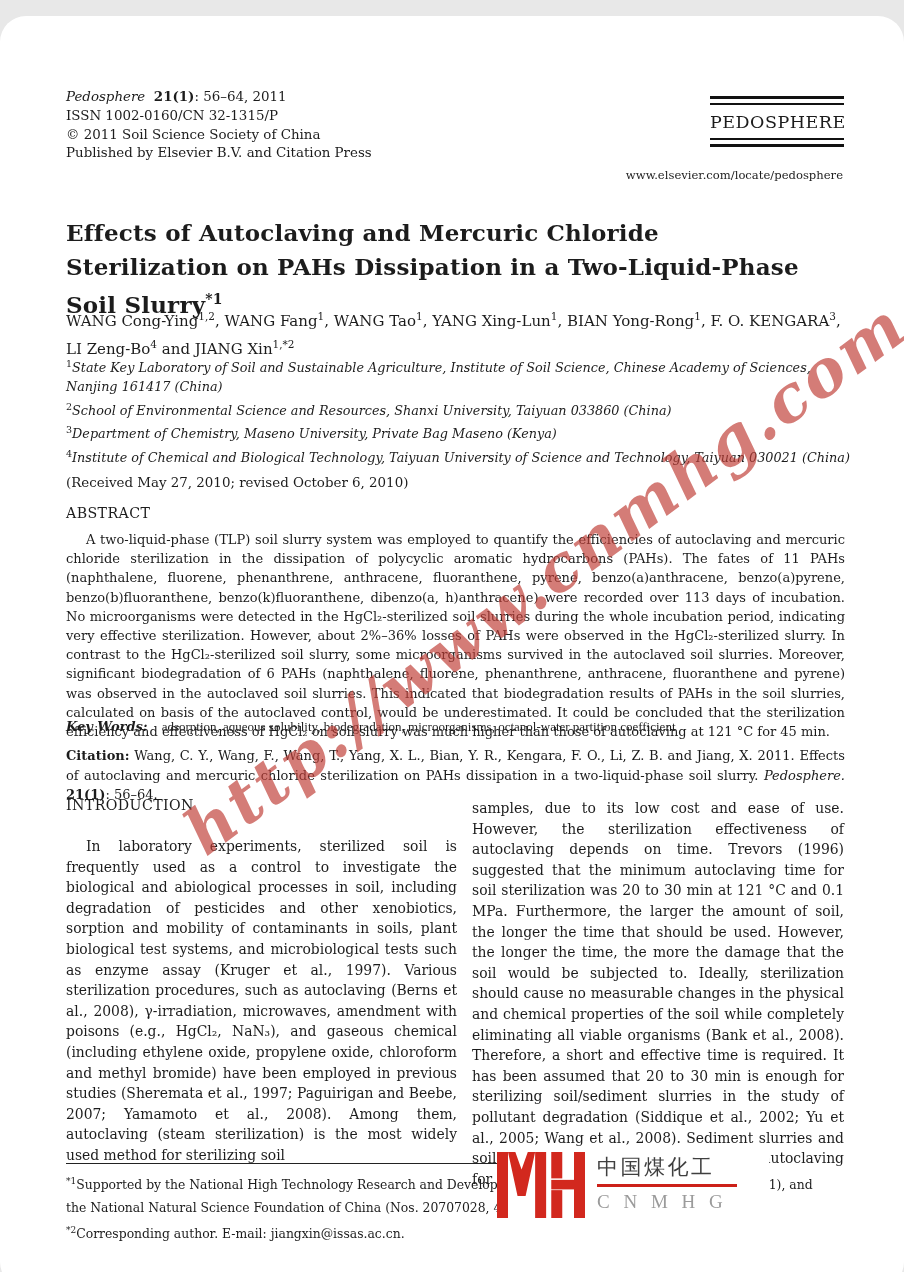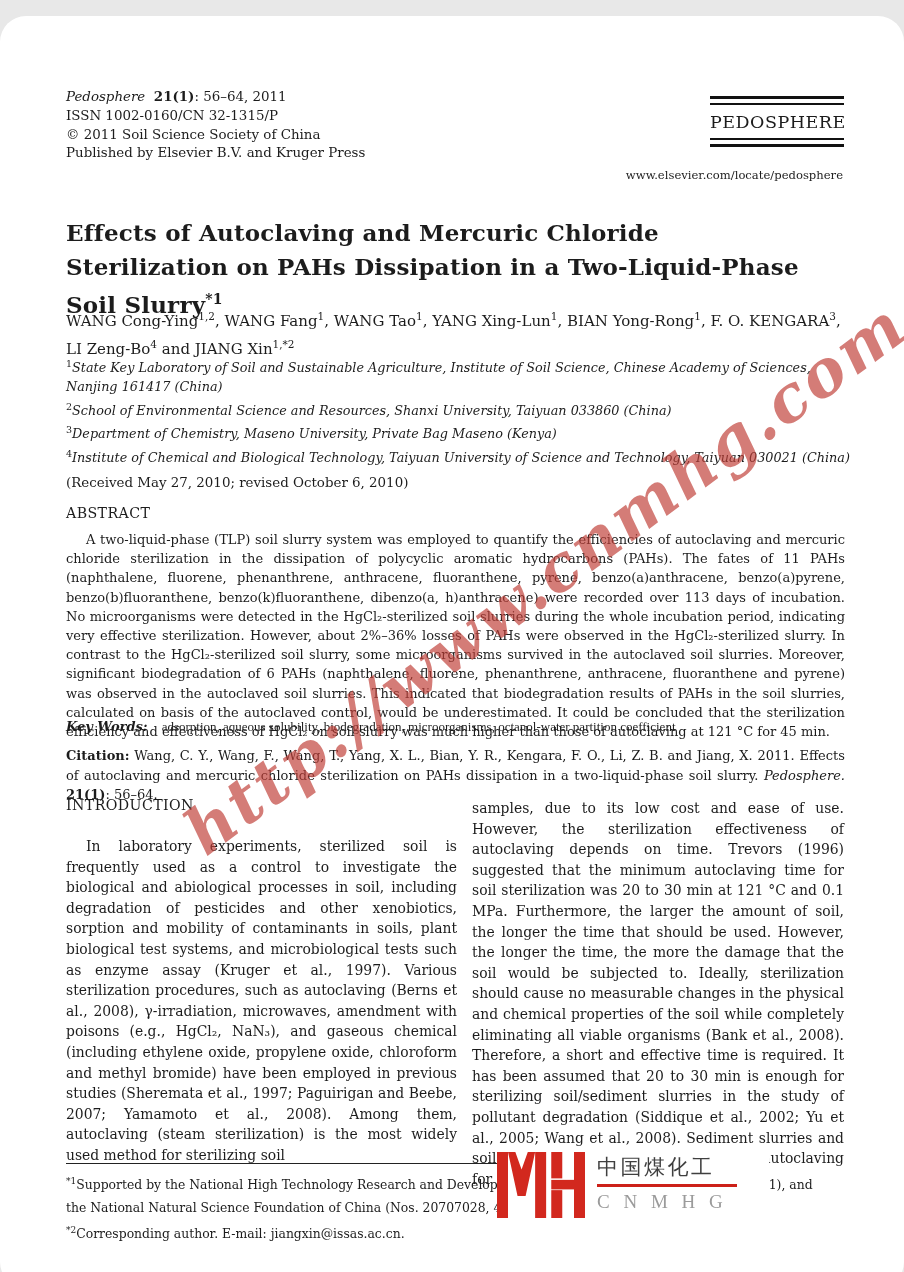--- a/index.html
+++ b/index.html
@@ -90,21 +90,21 @@
 </style>
 </head>
 <body>
 
 <div class="page">
 
   <div class="abs hdr-left">
     <div><span class="jname">Pedosphere</span>&nbsp;&nbsp;<span class="jvol">21(1)</span><span>: 56–64, 2011</span></div>
     <div>ISSN 1002-0160/CN 32-1315/P</div>
     <div>© 2011 Soil Science Society of China</div>
-    <div>Published by Elsevier B.V. and Kruger Press</div>
+    <div>Published by Elsevier B.V. and Citation Press</div>
   </div>
 
   <div class="abs masthead">
     <div class="rule-pair-top"></div>
     <div class="masthead-title">PEDOSPHERE</div>
     <div class="rule-pair-bot"></div>
   </div>
   <div class="abs jr-url">www.elsevier.com/locate/pedosphere</div>
 
   <h1 class="abs paper-title" style="margin:0;"><span>Effects of Autoclaving and Mercuric Chloride Sterilization on PAHs Dissipation in a Two-Liquid-Phase Soil Slurry</span><sup>*1</sup></h1>

